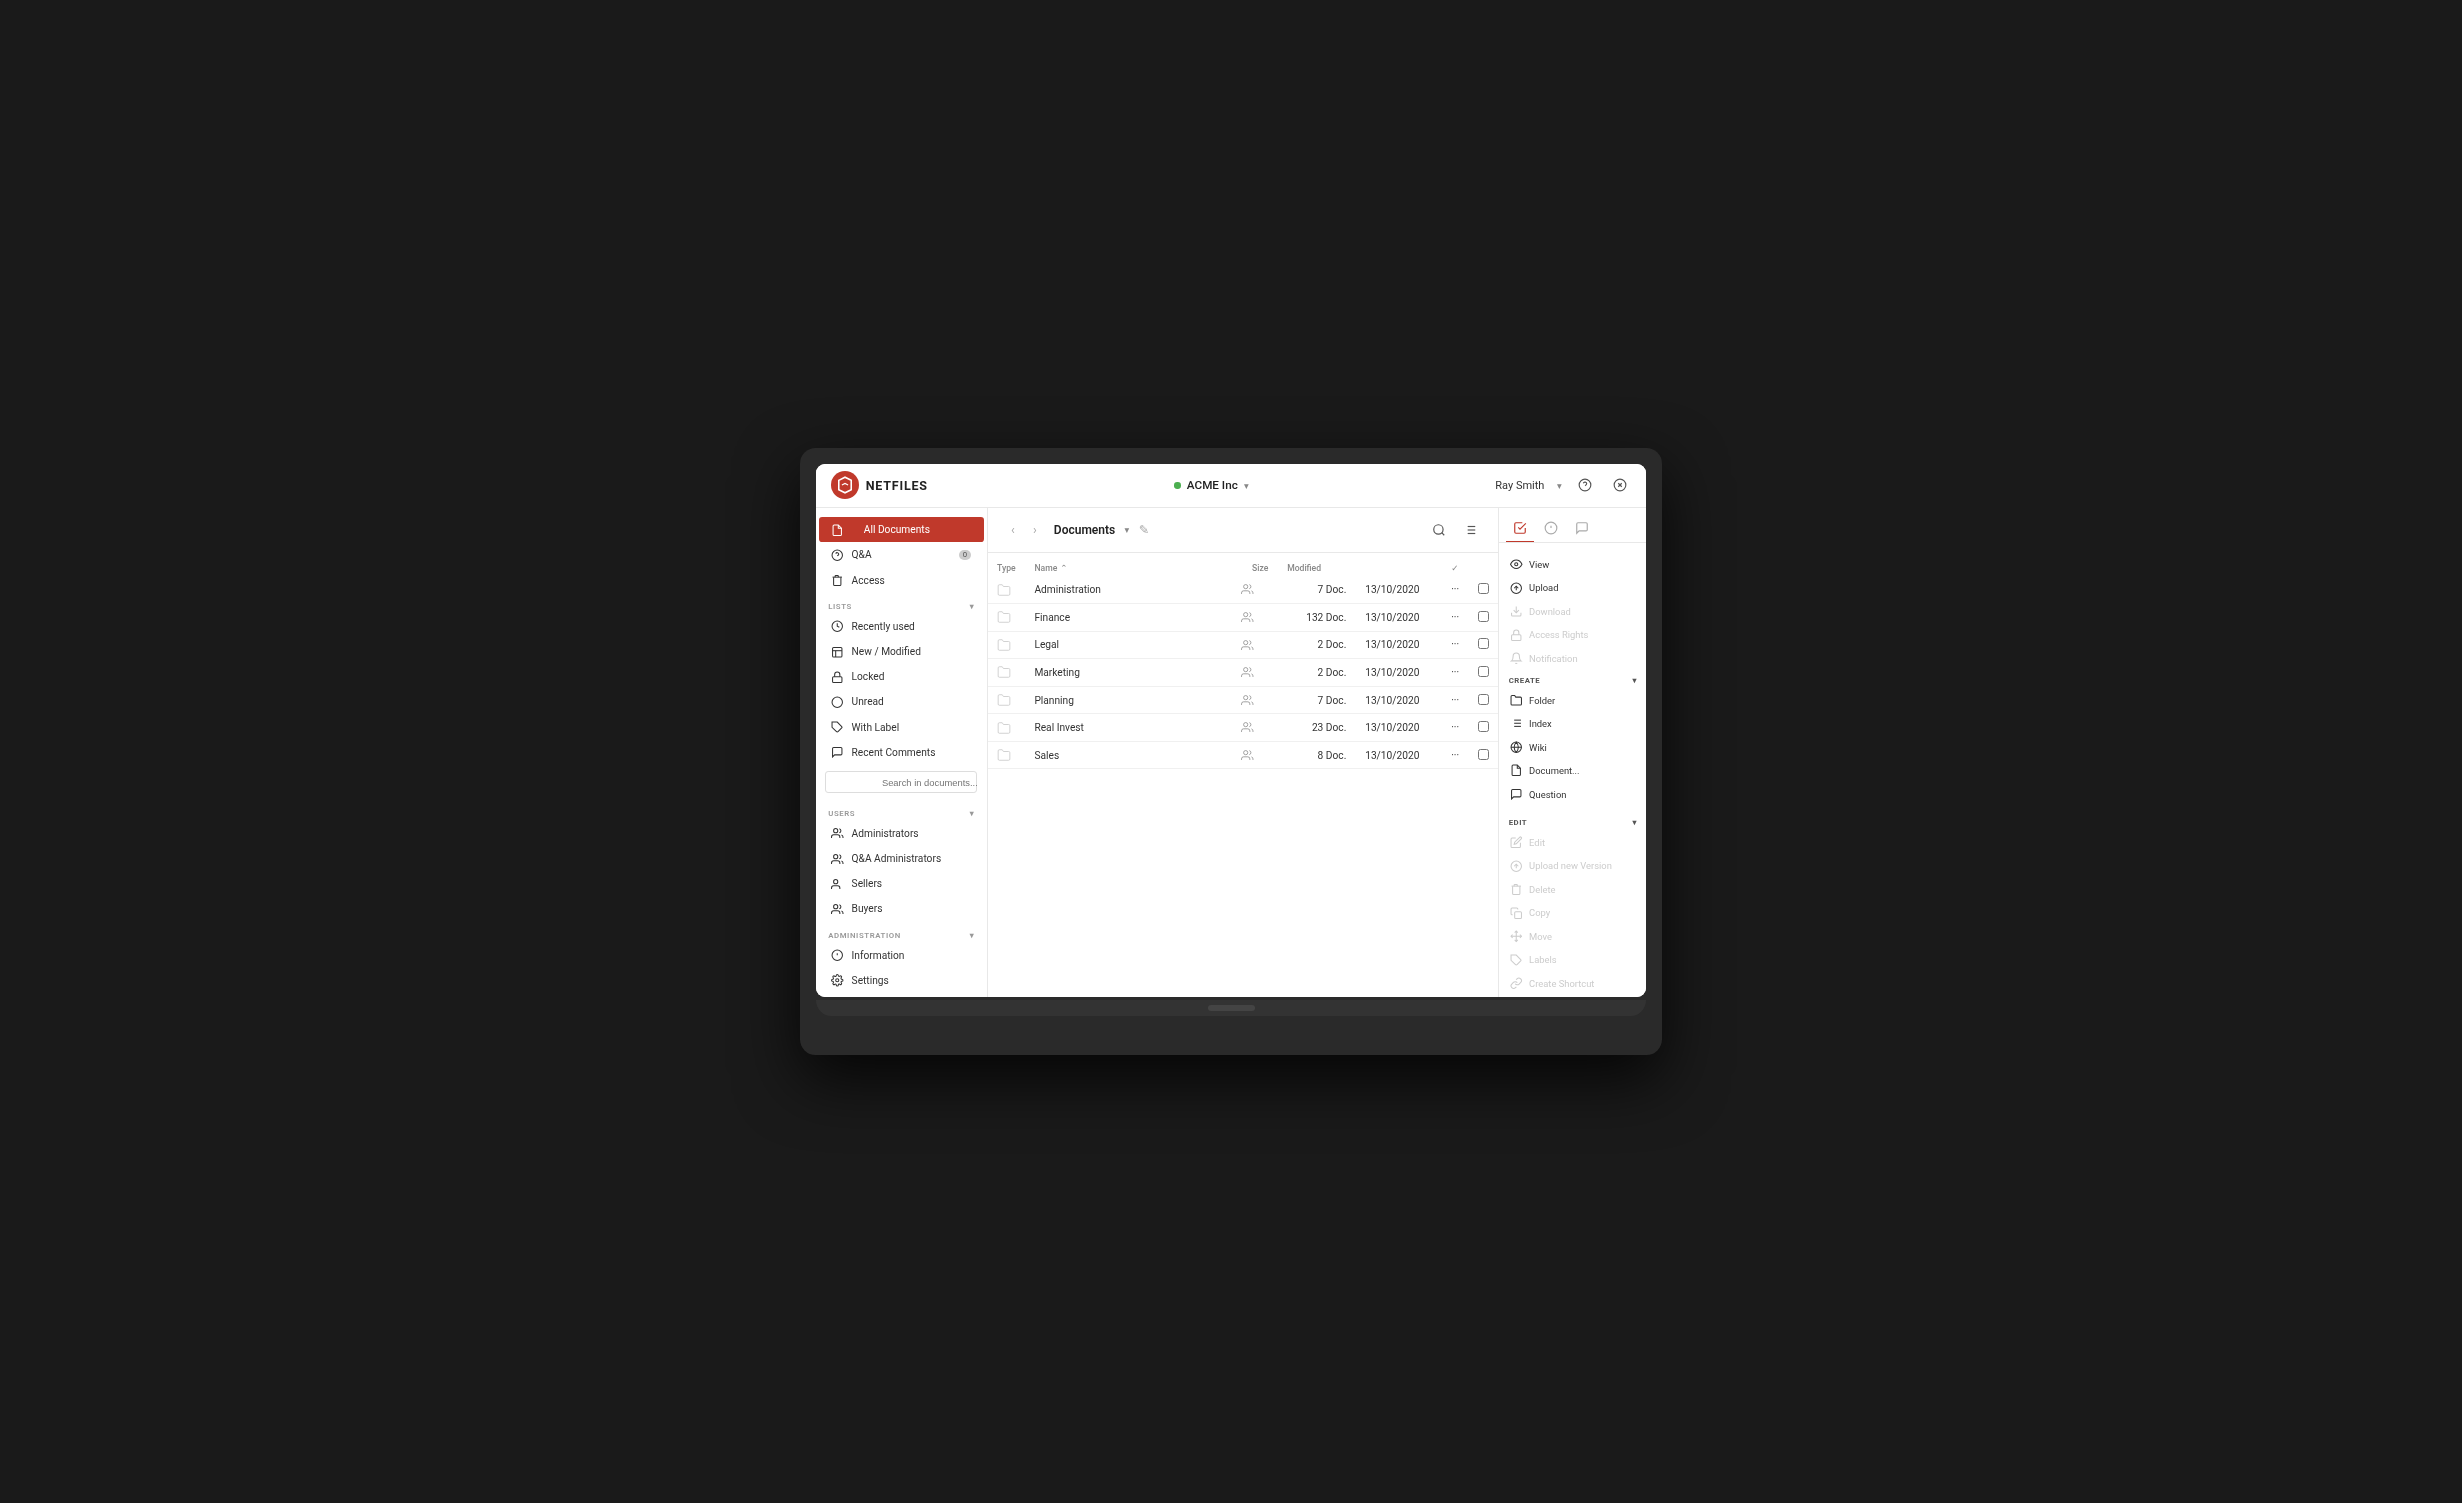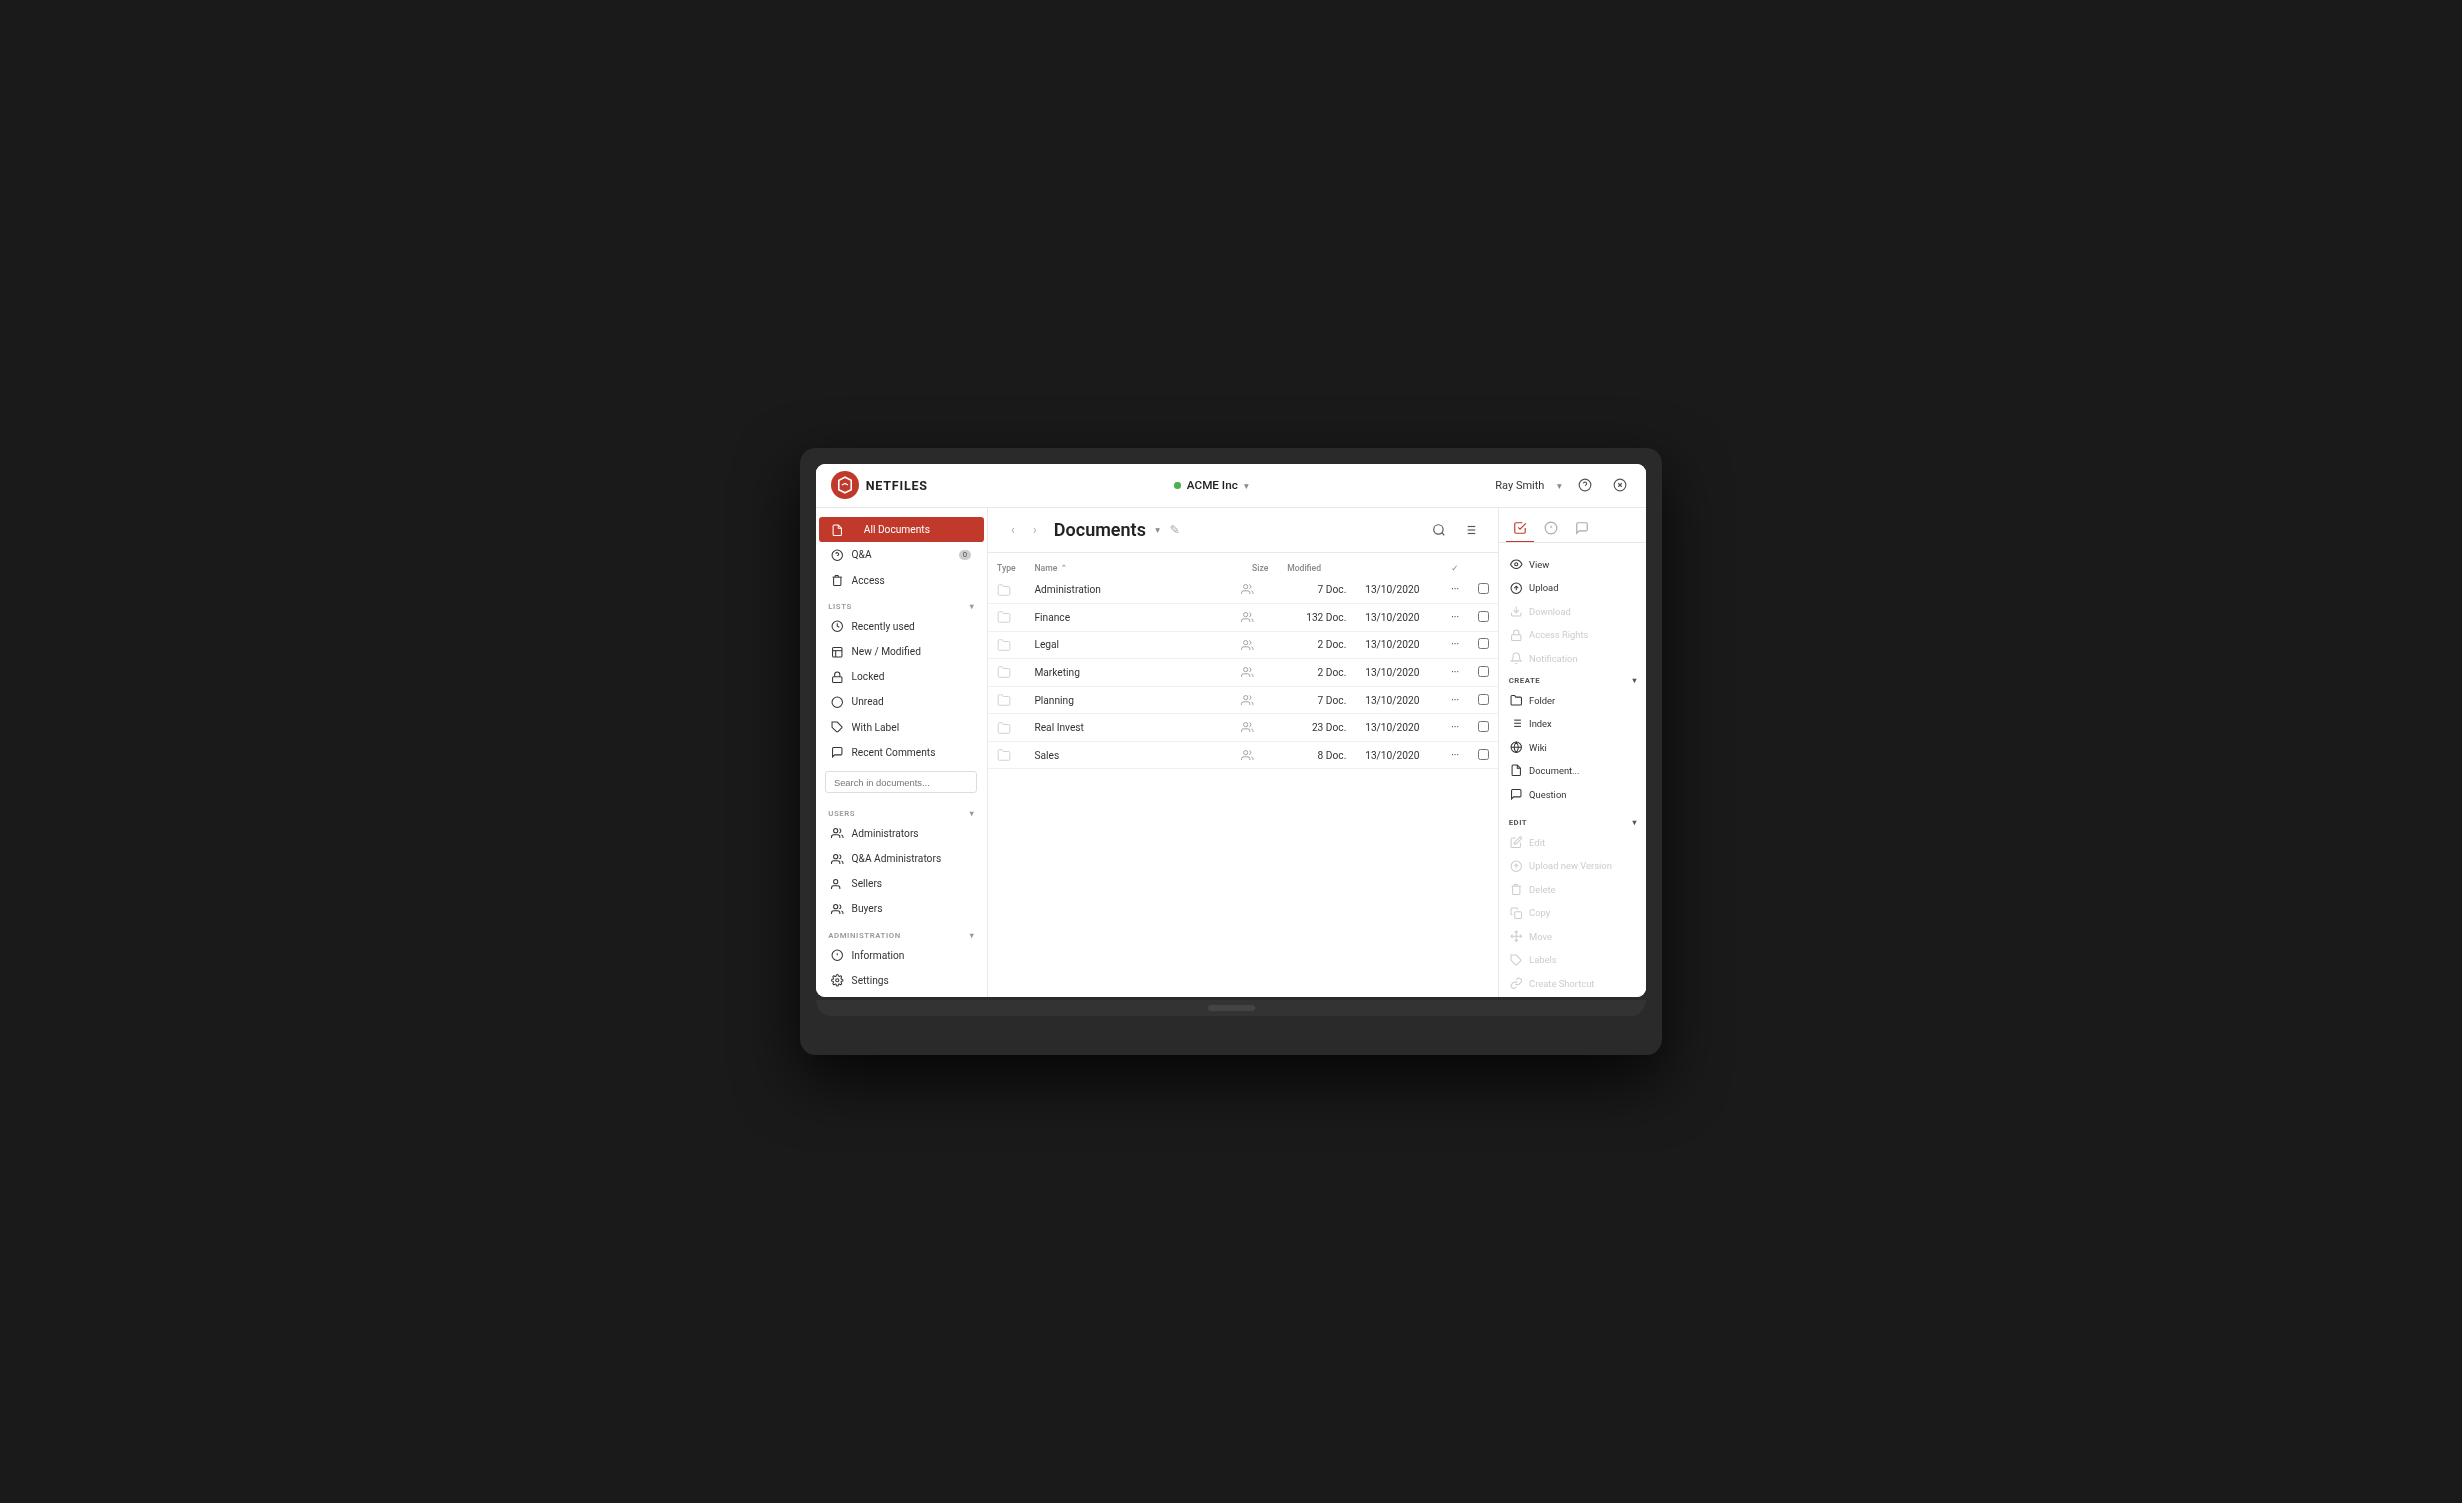--- a/index.html
+++ b/index.html
@@ -174,20 +174,21 @@
       color: #999;
       background: #fff;
     }
     .search-box input {
       border: none;
       outline: none;
       width: 100%;
       font-size: 9.4px;
       color: #333;
       background: transparent;
+      margin-left: 48px;
     }
 
     
     .center-panel {
       flex: 1;
       display: flex;
       flex-direction: column;
       overflow: hidden;
     }
     .panel-header {
@@ -211,21 +212,21 @@
       width: 19px;
       height: 19px;
       display: flex;
       align-items: center;
       justify-content: center;
       cursor: pointer;
       color: #aaa;
       border-radius: 2.3px;
     }
     .panel-title {
-      font-size: 18px;
+      font-size: 12px;
       font-weight: 600;
       color: #222;
     }
     .title-chevron { color: #888; font-size: 9.4px; }
     .edit-icon { color: #aaa; cursor: pointer; font-size: 12.5px; }
     .panel-actions {
       display: flex;
       gap: 6.3px;
     }
     .panel-action-btn {

